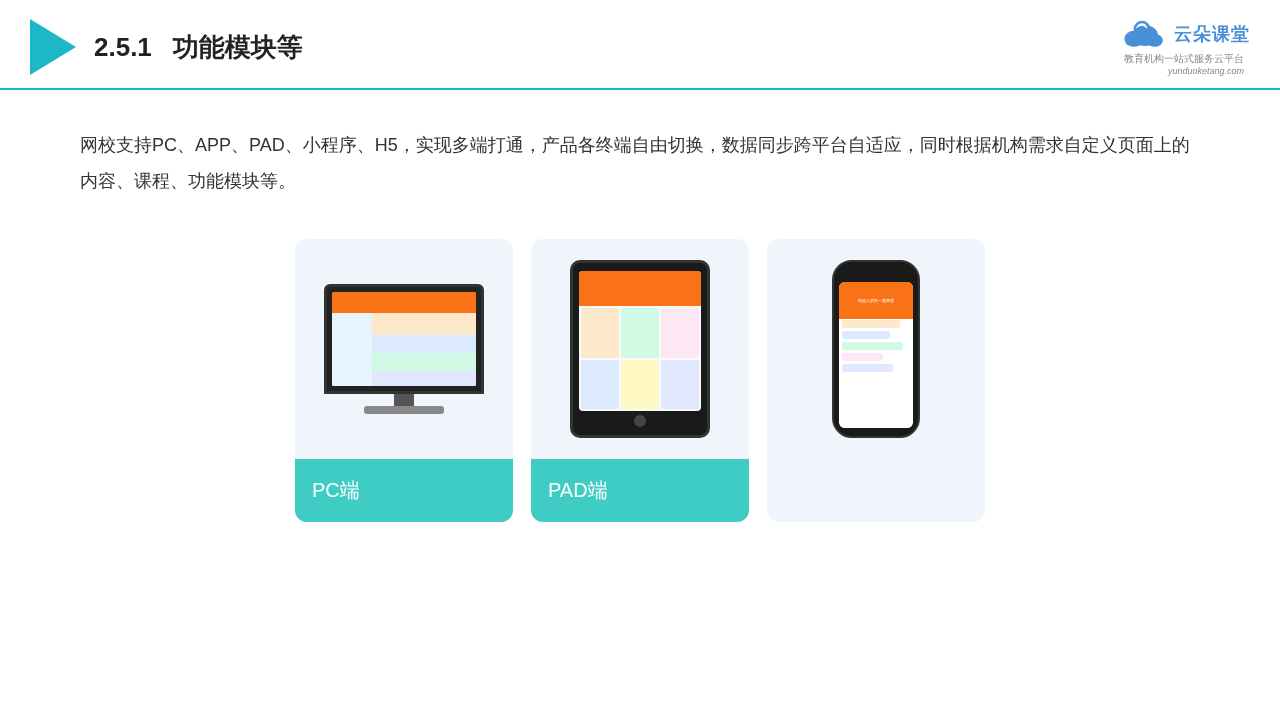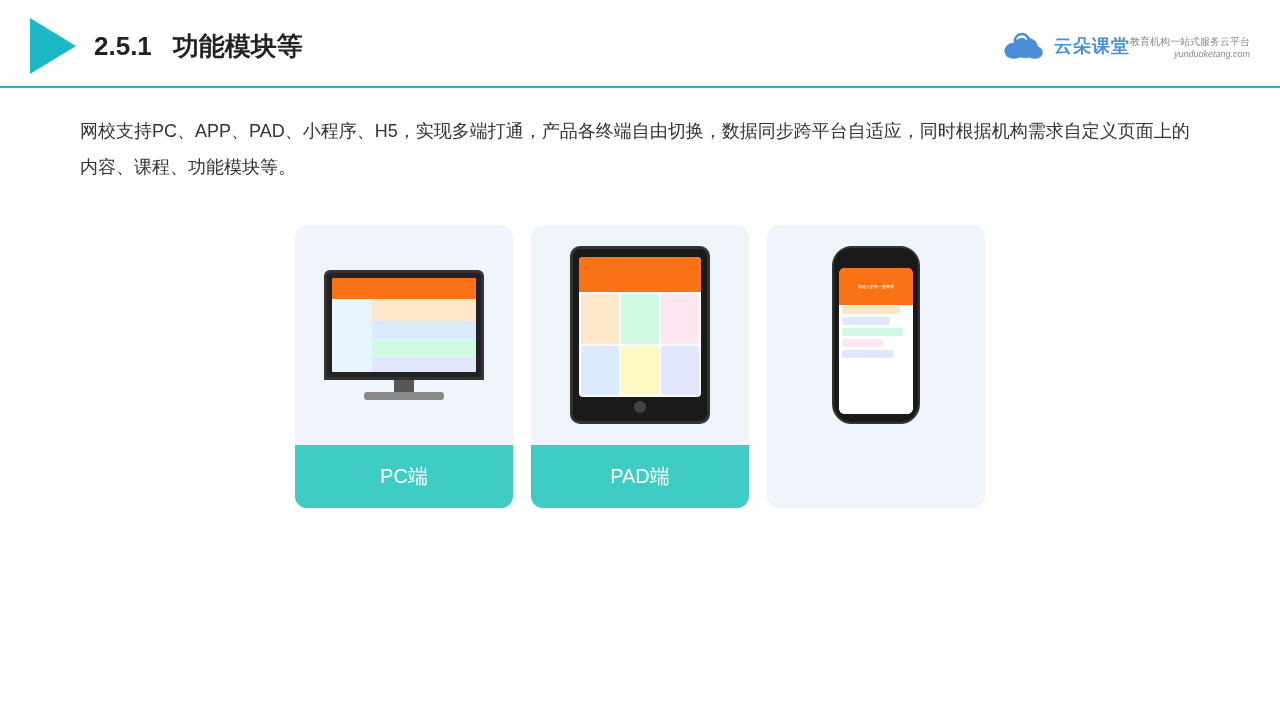--- a/index.html
+++ b/index.html
@@ -35,21 +35,21 @@
       font-size: 26px;
       font-weight: bold;
       color: #222;
     }
     .page-title-number {
       font-weight: bold;
       margin-right: 21px;
     }
     .brand-logo {
       display: flex;
-      flex-direction: row;
+      flex-direction: column;
       align-items: center;
     }
     .brand-logo-top {
       display: flex;
       align-items: center;
       gap: 8px;
     }
     .cloud-icon {
       width: 48px;
       height: 32px;
@@ -62,21 +62,21 @@
     }
     .brand-tagline {
       font-size: 10px;
       color: #888;
       margin-top: 2px;
       text-align: right;
     }
 
     
     .description {
-      padding: 25px 80px 20px 80px;
+      padding: 37px 80px 20px 80px;
       font-size: 18px;
       color: #333;
       line-height: 2;
     }
 
     
     .cards-container {
       display: flex;
       gap: 18px;
       padding: 20px 60px 20px 60px;
@@ -100,21 +100,20 @@
       display: flex;
       align-items: center;
       justify-content: center;
       padding: 16px;
     }
 
     .card-label {
       width: 100%;
       background: #3eccc4;
       color: #fff;
-      text-align: center;
       font-size: 20px;
       padding: 18px 17px;
       font-weight: 500;
     }
 
     
     .pc-mockup {
       display: flex;
       flex-direction: column;
       align-items: center;

